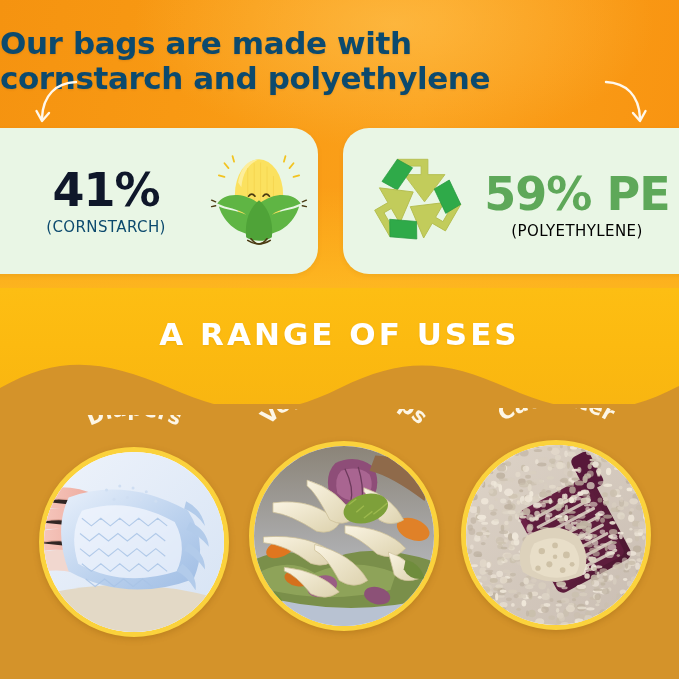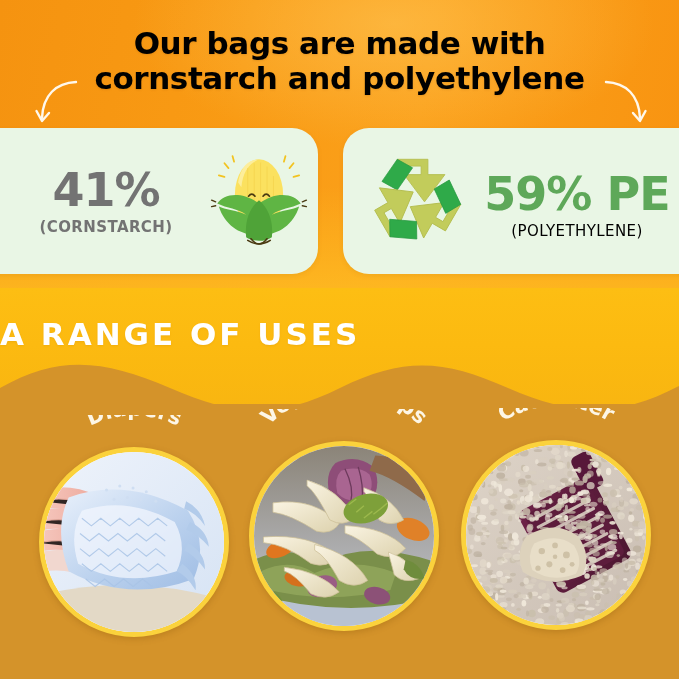--- a/index.html
+++ b/index.html
@@ -63,22 +63,21 @@
     width: 679px;
     height: 275px;
     background: #d4932a;
   }
 
   
   .headline {
     position: absolute;
     left: 0; top: 26px;
     width: 679px;
-    text-align: center;
-    color: #000000;
+    color: #0c4a6e;
     font-family: "DejaVu Sans", sans-serif;
     font-weight: bold;
     font-size: 31px;
     line-height: 1.13;
     letter-spacing: -0.4px;
     text-shadow: 0 1px 2px rgba(150,80,0,0.20);
     z-index: 6;
   }
   .headline .line { display: block; white-space: nowrap; }
 
@@ -135,21 +134,21 @@
   .cornstarch-stat { width: 200px; margin-left: 6px; }
   .cornstarch-mascot { width: 132px; margin-right: 6px; }
   .pe-icon { width: 148px; margin-left: 10px; }
   .pe-stat { width: 196px; margin-right: 4px; }
 
   
   .range-title {
     position: absolute;
     left: 0; top: 316px;
     width: 679px;
-    text-align: left;
+    text-align: center;
     color: #ffffff;
     font-family: "DejaVu Sans", sans-serif;
     font-weight: bold;
     font-size: 31px;
     letter-spacing: 3px;
     z-index: 6;
     text-shadow: 0 1px 2px rgba(180,110,0,0.15);
   }
 
   
@@ -201,22 +200,22 @@
   </svg>
 
   <svg class="arrow-svg arrow-right" width="46" height="52" viewBox="0 0 46 52">
     <path d="M4,4 C 24,5 37,17 38,40" stroke="#fff8ec" stroke-width="2.4" fill="none" stroke-linecap="round"></path>
     <path d="M31,35 L38,43 L43.5,33" stroke="#fff8ec" stroke-width="2.4" fill="none" stroke-linecap="round" stroke-linejoin="round"></path>
   </svg>
 
   <div class="card card-cornstarch" style="background: rgb(233, 246, 229);">
 
     <div class="stat-block cornstarch-stat">
-      <div class="stat-value" style="color: #737373;">41%</div>
-      <div class="stat-label" style="color: #737373; font-weight: bold;">(CORNSTARCH)</div>
+      <div class="stat-value" style="color: #0f172a;">41%</div>
+      <div class="stat-label" style="color: #0c4a6e;">(CORNSTARCH)</div>
     </div>
 
     <svg class="cornstarch-mascot" height="126" viewBox="0 0 132 126">
 
       <g stroke="#f2c320" stroke-width="2.2" stroke-linecap="round">
         <line x1="28" y1="22" x2="23" y2="16"></line>
         <line x1="23" y1="33" x2="16" y2="31"></line>
         <line x1="35" y1="14" x2="33" y2="7"></line>
         <line x1="104" y1="22" x2="109" y2="16"></line>
         <line x1="109" y1="33" x2="116" y2="31"></line>

